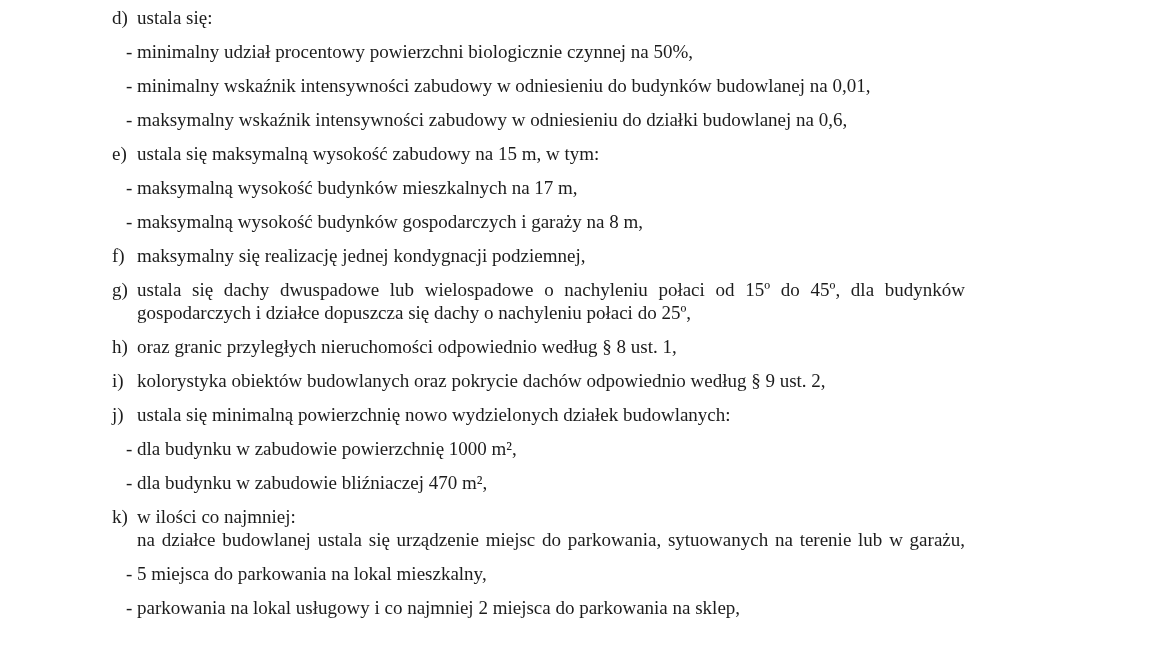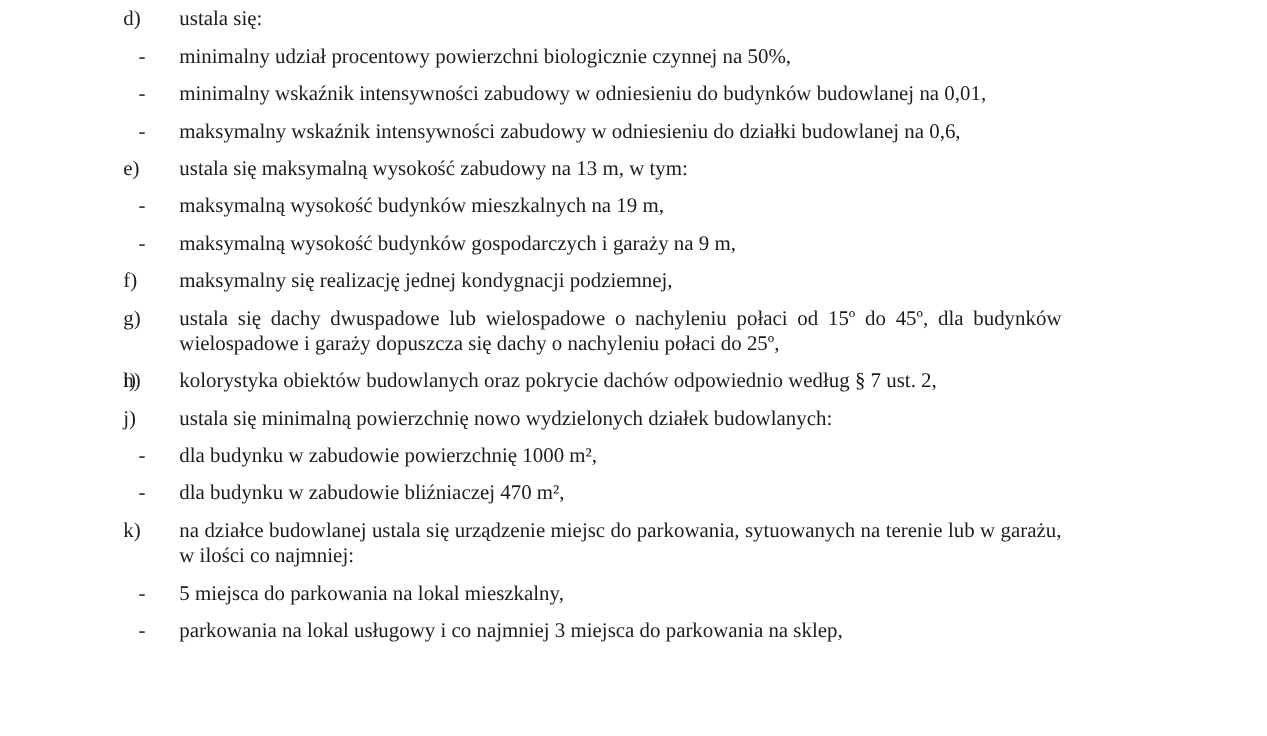--- a/index.html
+++ b/index.html
@@ -22,21 +22,21 @@
     position:relative;
     margin:0 0 11px 0;
   }
   .para.letter{ padding-left:25px; }
   .para.dash{ margin-left:14px; padding-left:11px; }
   .label{
     position:absolute;
     left:0; top:0;
     white-space:nowrap;
   }
-  .ln{ display:block;margin-left:26px; }
+  .ln{ display:block; }
   .ln.just{
     text-align:justify;
     text-align-last:justify;
     font-family:Liberation Serif, serif;
   }
 </style>
 </head>
 <body>
 
 <main class="page">
@@ -52,65 +52,66 @@
       <div class="para dash">
         <span class="label">-</span>
         <span class="ln">minimalny wskaźnik intensywności zabudowy w odniesieniu do budynków budowlanej na 0,01,</span>
       </div>
       <div class="para dash">
         <span class="label">-</span>
         <span class="ln">maksymalny wskaźnik intensywności zabudowy w odniesieniu do działki budowlanej na 0,6,</span>
       </div>
       <div class="para letter">
         <span class="label">e)</span>
-        <span class="ln">ustala się maksymalną wysokość zabudowy na 13 m, w tym:</span>
+        <span class="ln">ustala się maksymalną wysokość zabudowy na 15 m, w tym:</span>
       </div>
       <div class="para dash">
         <span class="label">-</span>
-        <span class="ln">maksymalną wysokość budynków mieszkalnych na 19 m,</span>
+        <span class="ln">maksymalną wysokość budynków mieszkalnych na 17 m,</span>
       </div>
       <div class="para dash">
         <span class="label">-</span>
-        <span class="ln">maksymalną wysokość budynków gospodarczych i garaży na 9 m,</span>
+        <span class="ln">maksymalną wysokość budynków gospodarczych i garaży na 8 m,</span>
       </div>
       <div class="para letter">
         <span class="label">f)</span>
         <span class="ln">maksymalny się realizację jednej kondygnacji podziemnej,</span>
       </div>
       <div class="para letter">
         <span class="label">g)</span>
         <span class="ln just">ustala się dachy dwuspadowe lub wielospadowe o nachyleniu połaci od 15º do 45º, dla budynków</span>
-        <span class="ln">wielospadowe i garaży dopuszcza się dachy o nachyleniu połaci do 25º,</span>
+        <span class="ln">gospodarczych i działce dopuszcza się dachy o nachyleniu połaci do 25º,</span>
       </div>
       <div class="para letter">
         <span class="label">h)</span>
+        <span class="ln">oraz granic przyległych nieruchomości odpowiednio według § 8 ust. 1,</span>
       </div>
       <div class="para letter">
         <span class="label">i)</span>
-        <span class="ln">kolorystyka obiektów budowlanych oraz pokrycie dachów odpowiednio według § 7 ust. 2,</span>
+        <span class="ln">kolorystyka obiektów budowlanych oraz pokrycie dachów odpowiednio według § 9 ust. 2,</span>
       </div>
       <div class="para letter">
         <span class="label">j)</span>
         <span class="ln">ustala się minimalną powierzchnię nowo wydzielonych działek budowlanych:</span>
       </div>
       <div class="para dash">
         <span class="label">-</span>
         <span class="ln">dla budynku w zabudowie powierzchnię 1000 m²,</span>
       </div>
       <div class="para dash">
         <span class="label">-</span>
         <span class="ln">dla budynku w zabudowie bliźniaczej 470 m²,</span>
       </div>
       <div class="para letter">
         <span class="label">k)</span>
+        <span class="ln">w ilości co najmniej:</span>
         <span class="ln just">na działce budowlanej ustala się urządzenie miejsc do parkowania, sytuowanych na terenie lub w garażu,</span>
-        <span class="ln">w ilości co najmniej:</span>
       </div>
       <div class="para dash">
         <span class="label">-</span>
         <span class="ln">5 miejsca do parkowania na lokal mieszkalny,</span>
       </div>
       <div class="para dash">
         <span class="label">-</span>
-        <span class="ln">parkowania na lokal usługowy i co najmniej 3 miejsca do parkowania na sklep,</span>
+        <span class="ln">parkowania na lokal usługowy i co najmniej 2 miejsca do parkowania na sklep,</span>
       </div>
     </div>
 </main>
 
 </body></html>

